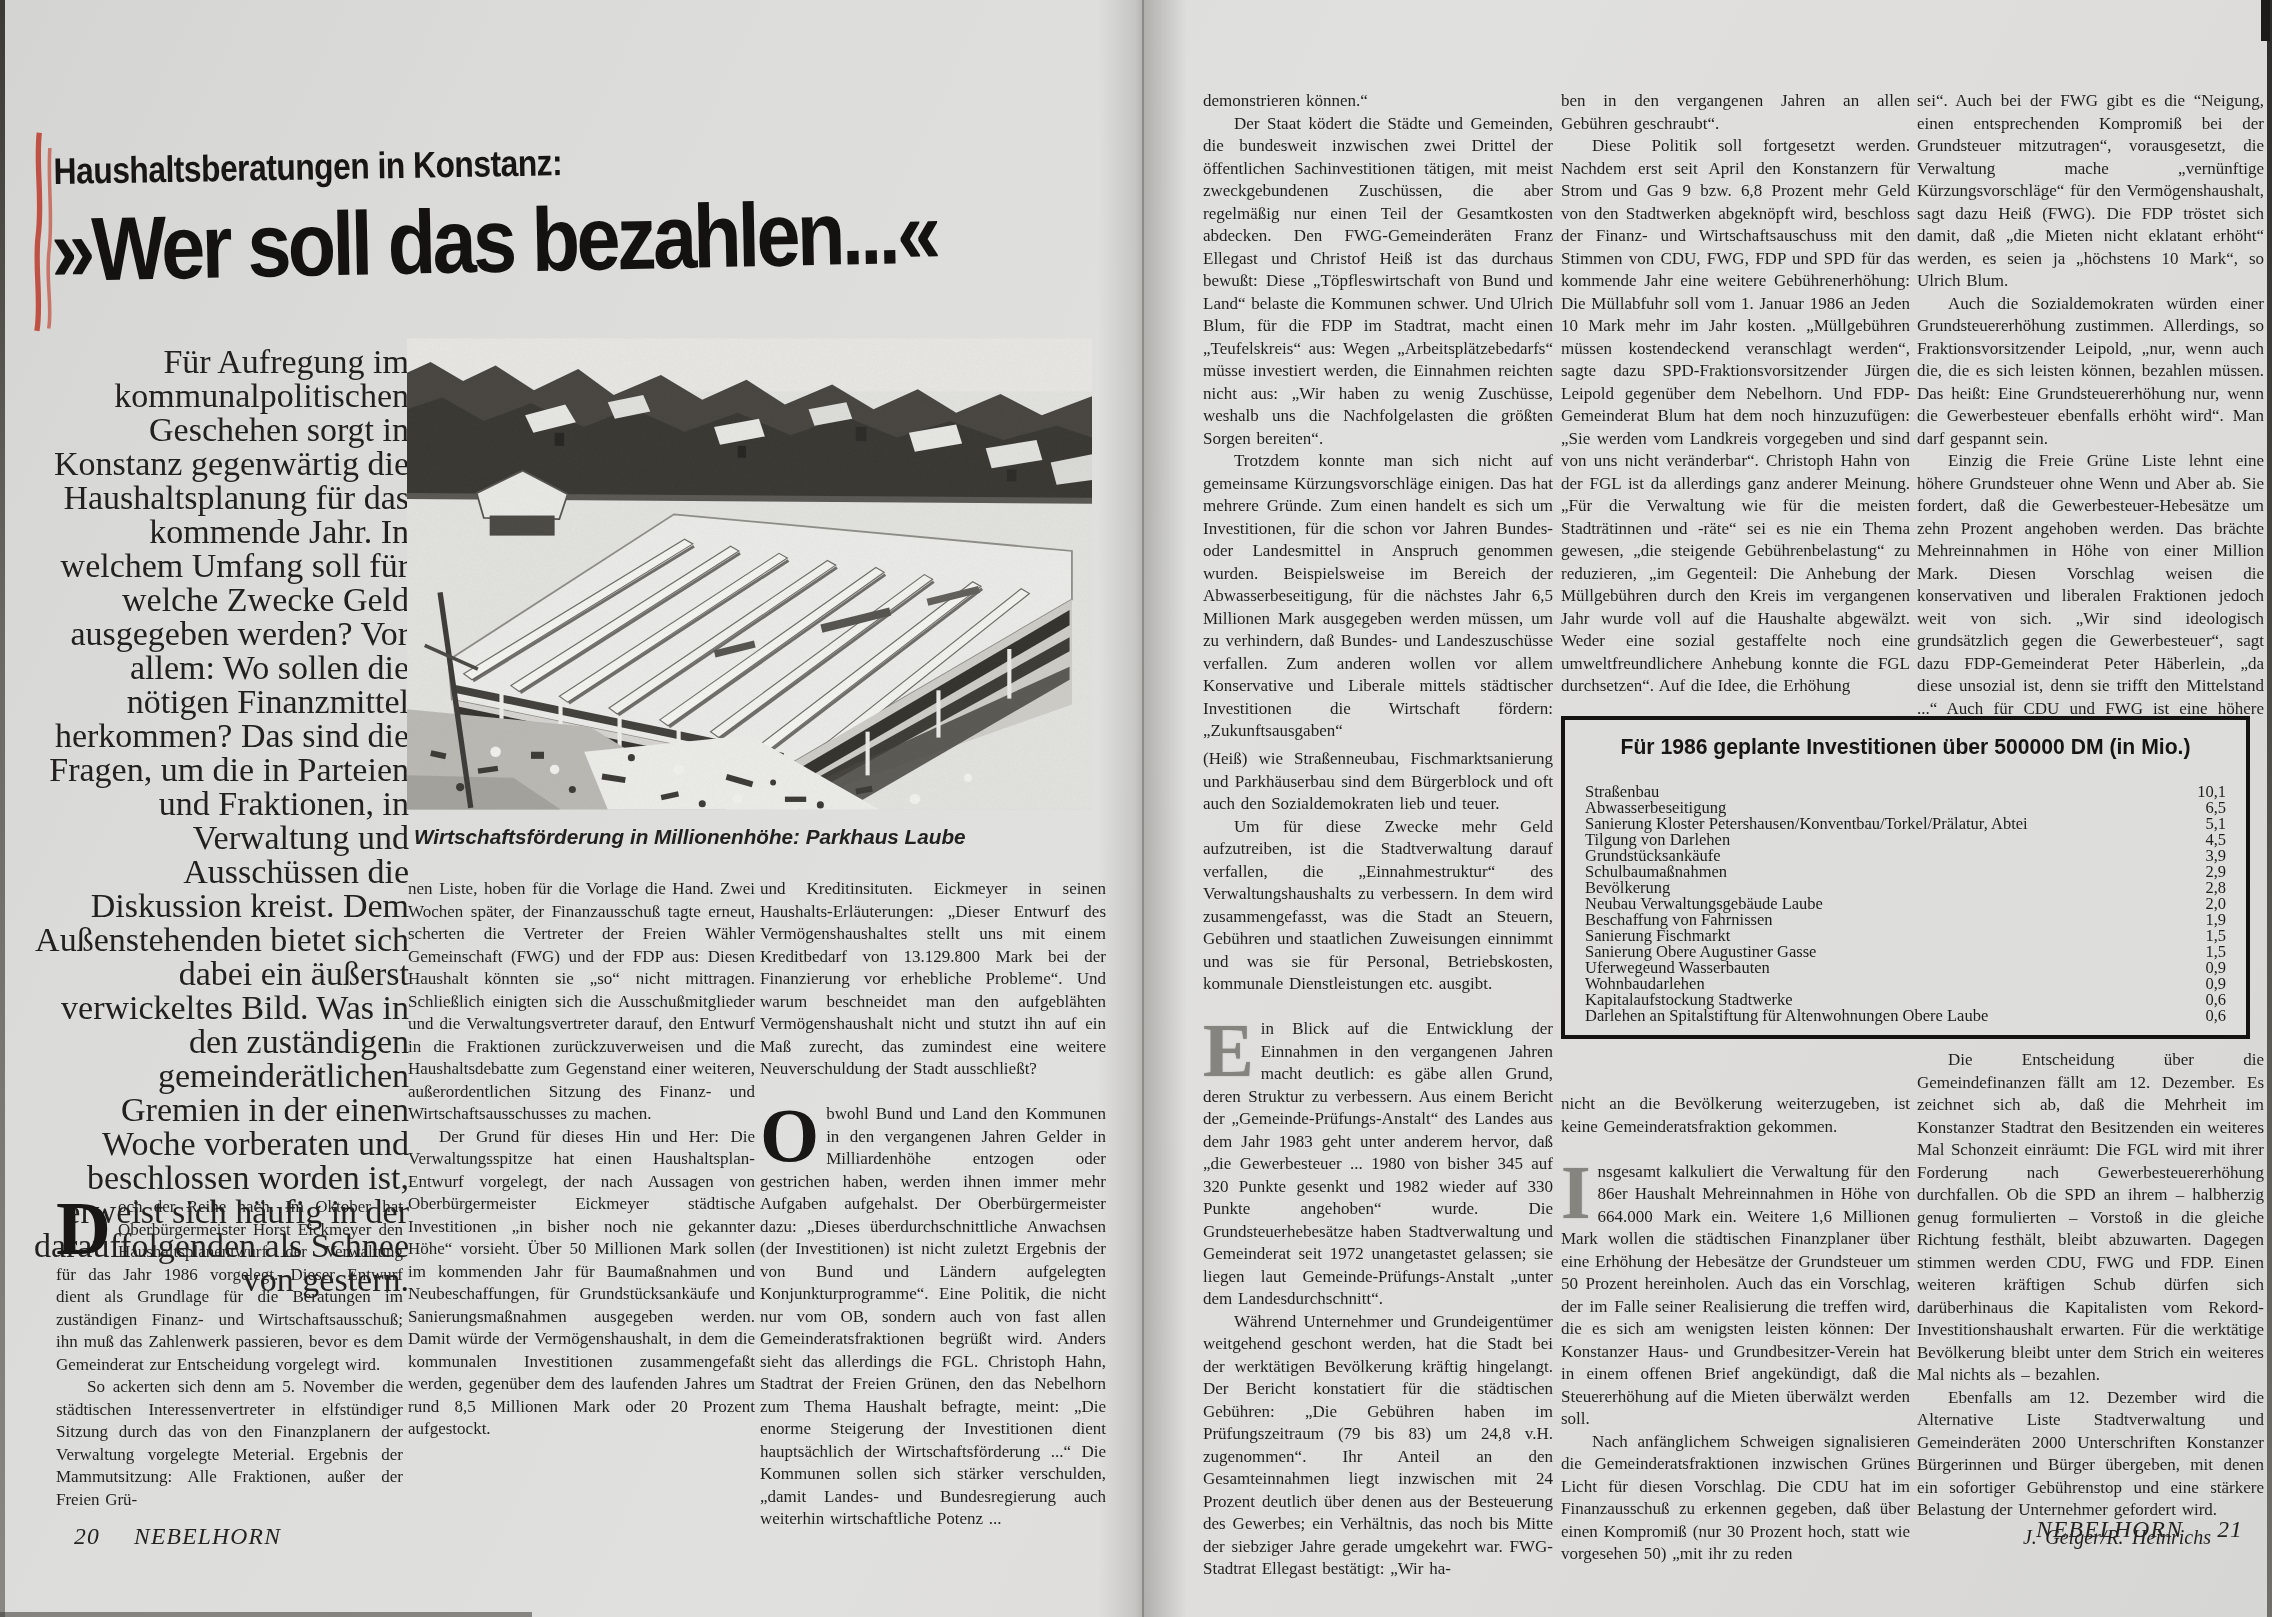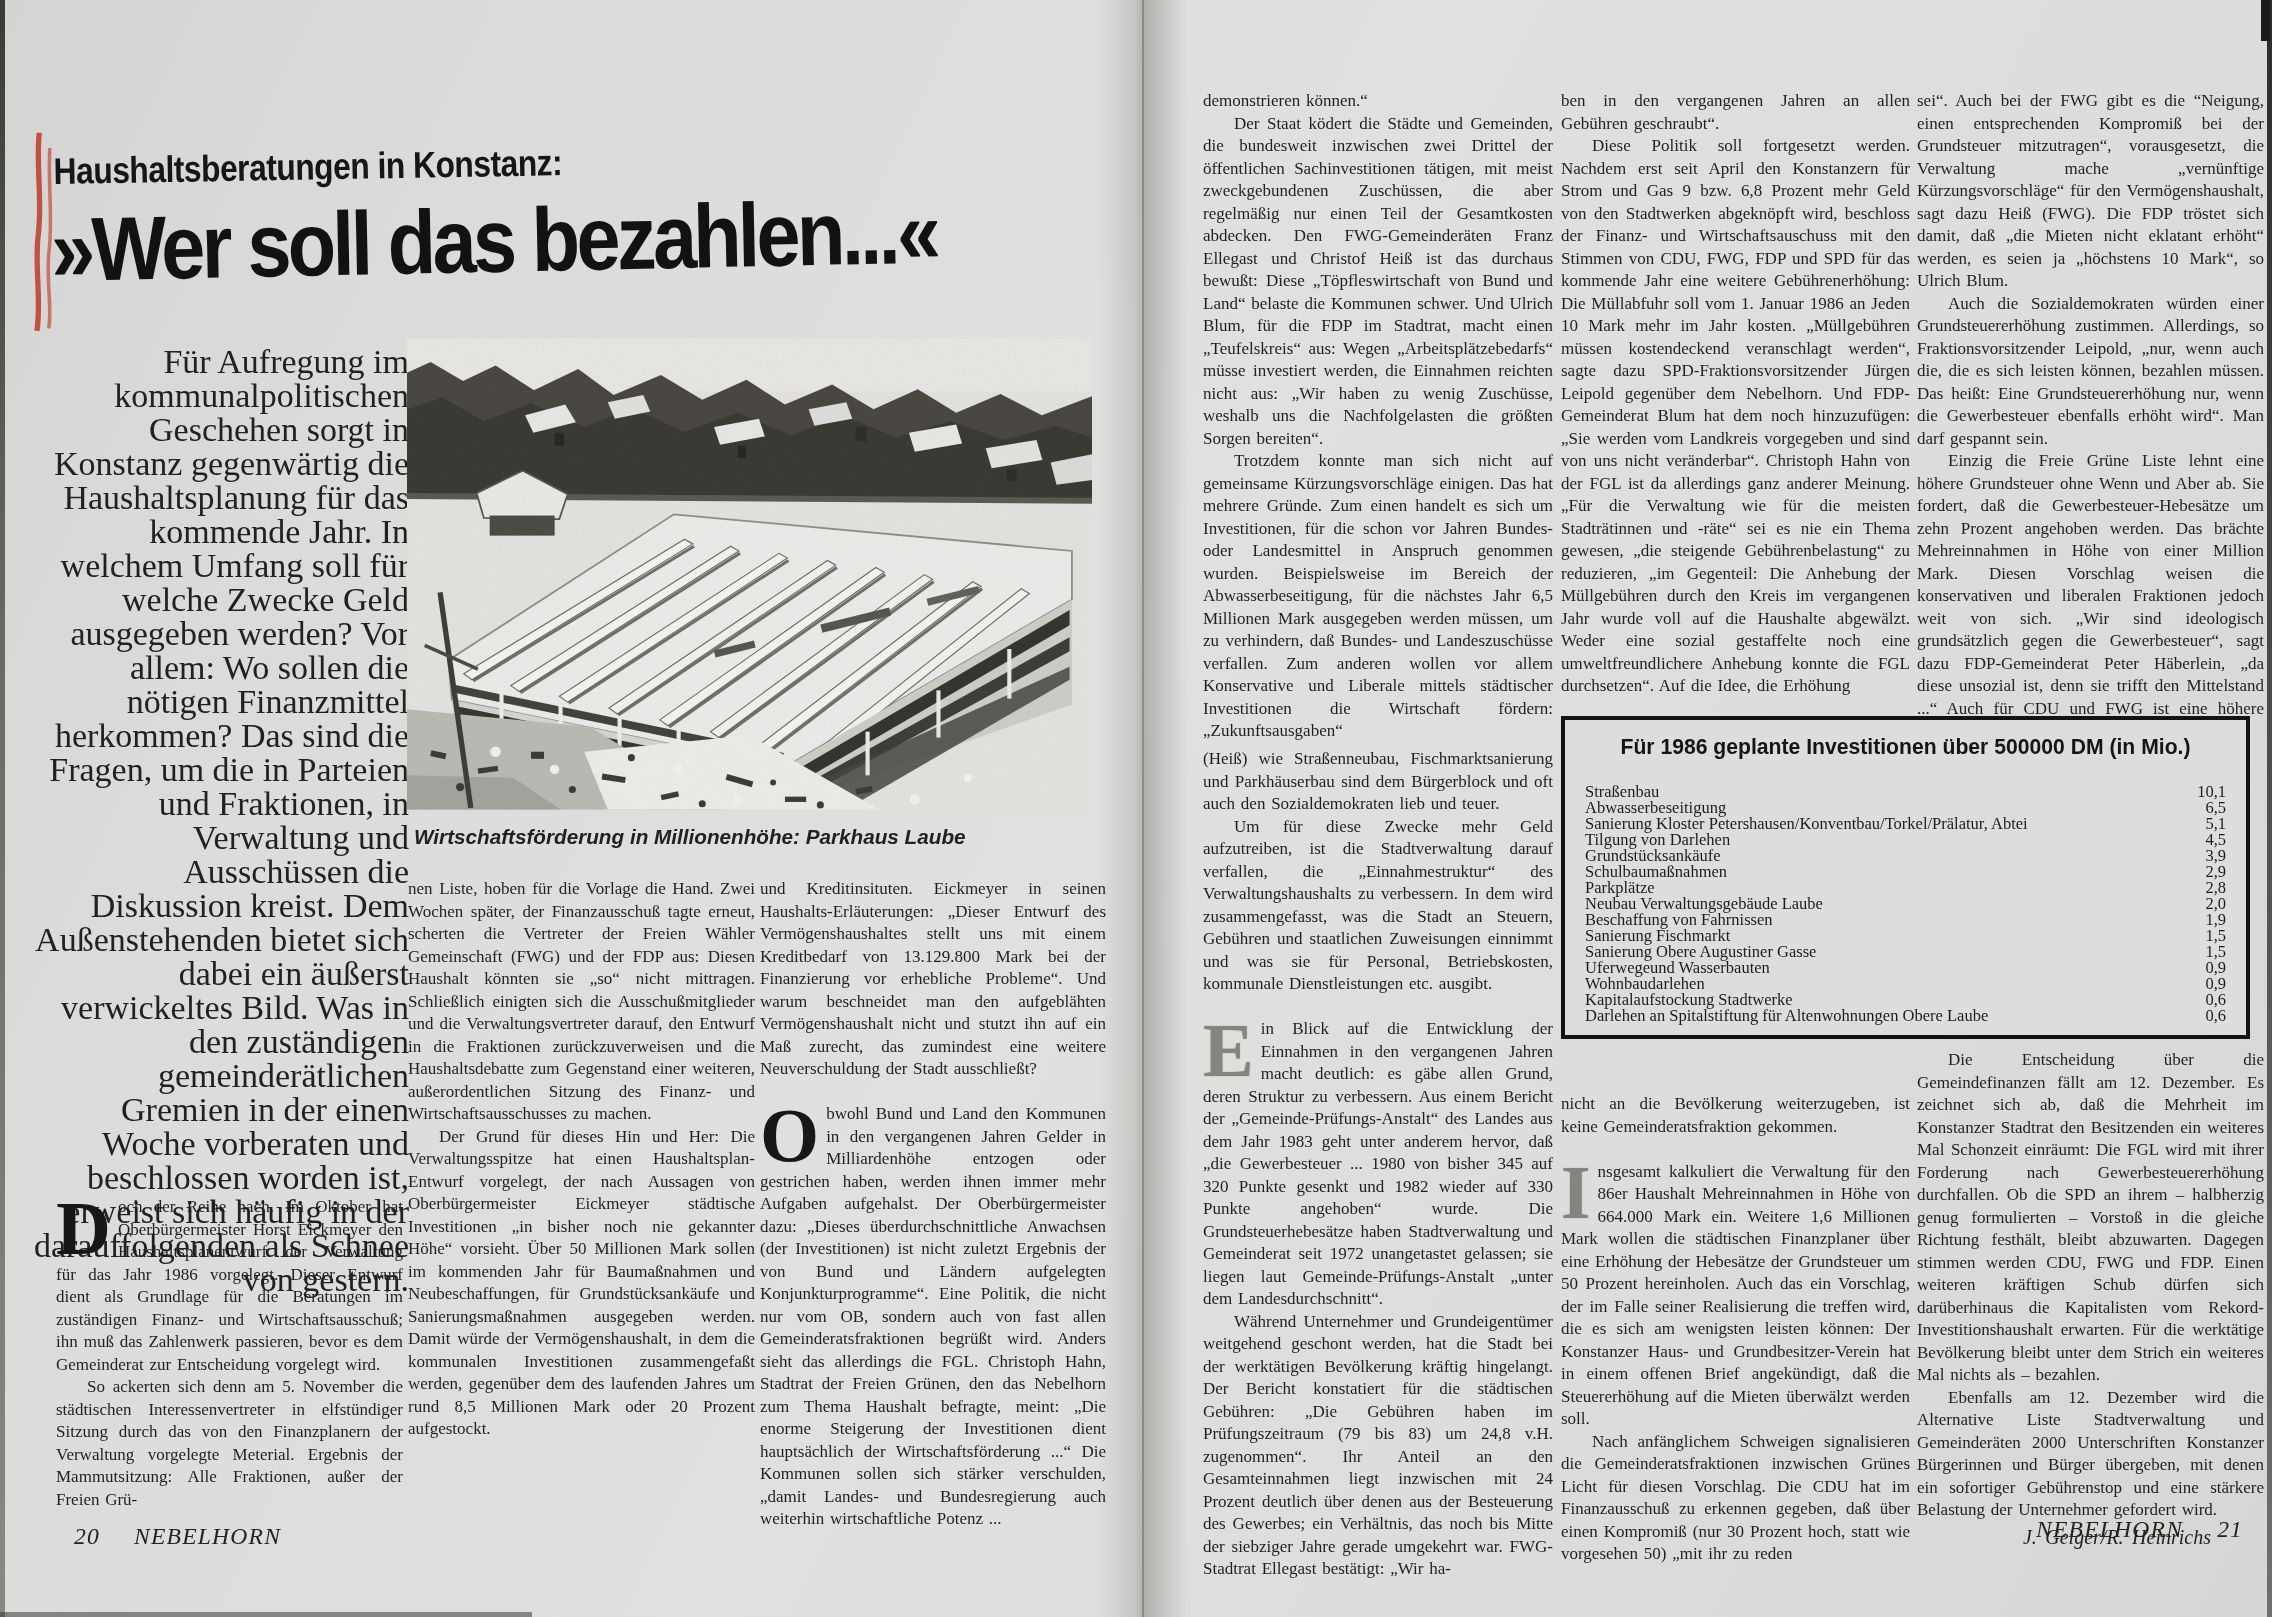--- a/index.html
+++ b/index.html
@@ -259,21 +259,21 @@
       </div>
     <div class="trow">
         <span class="tlabel">Grundstücksankäufe</span>
         <span class="tval">3,9</span>
       </div>
     <div class="trow">
         <span class="tlabel">Schulbaumaßnahmen</span>
         <span class="tval">2,9</span>
       </div>
     <div class="trow">
-        <span class="tlabel">Parkplätze</span>
+        <span class="tlabel">Bevölkerung</span>
         <span class="tval">2,8</span>
       </div>
     <div class="trow">
         <span class="tlabel">Neubau Verwaltungsgebäude Laube</span>
         <span class="tval">2,0</span>
       </div>
     <div class="trow">
         <span class="tlabel">Beschaffung von Fahrnissen</span>
         <span class="tval">1,9</span>
       </div>

